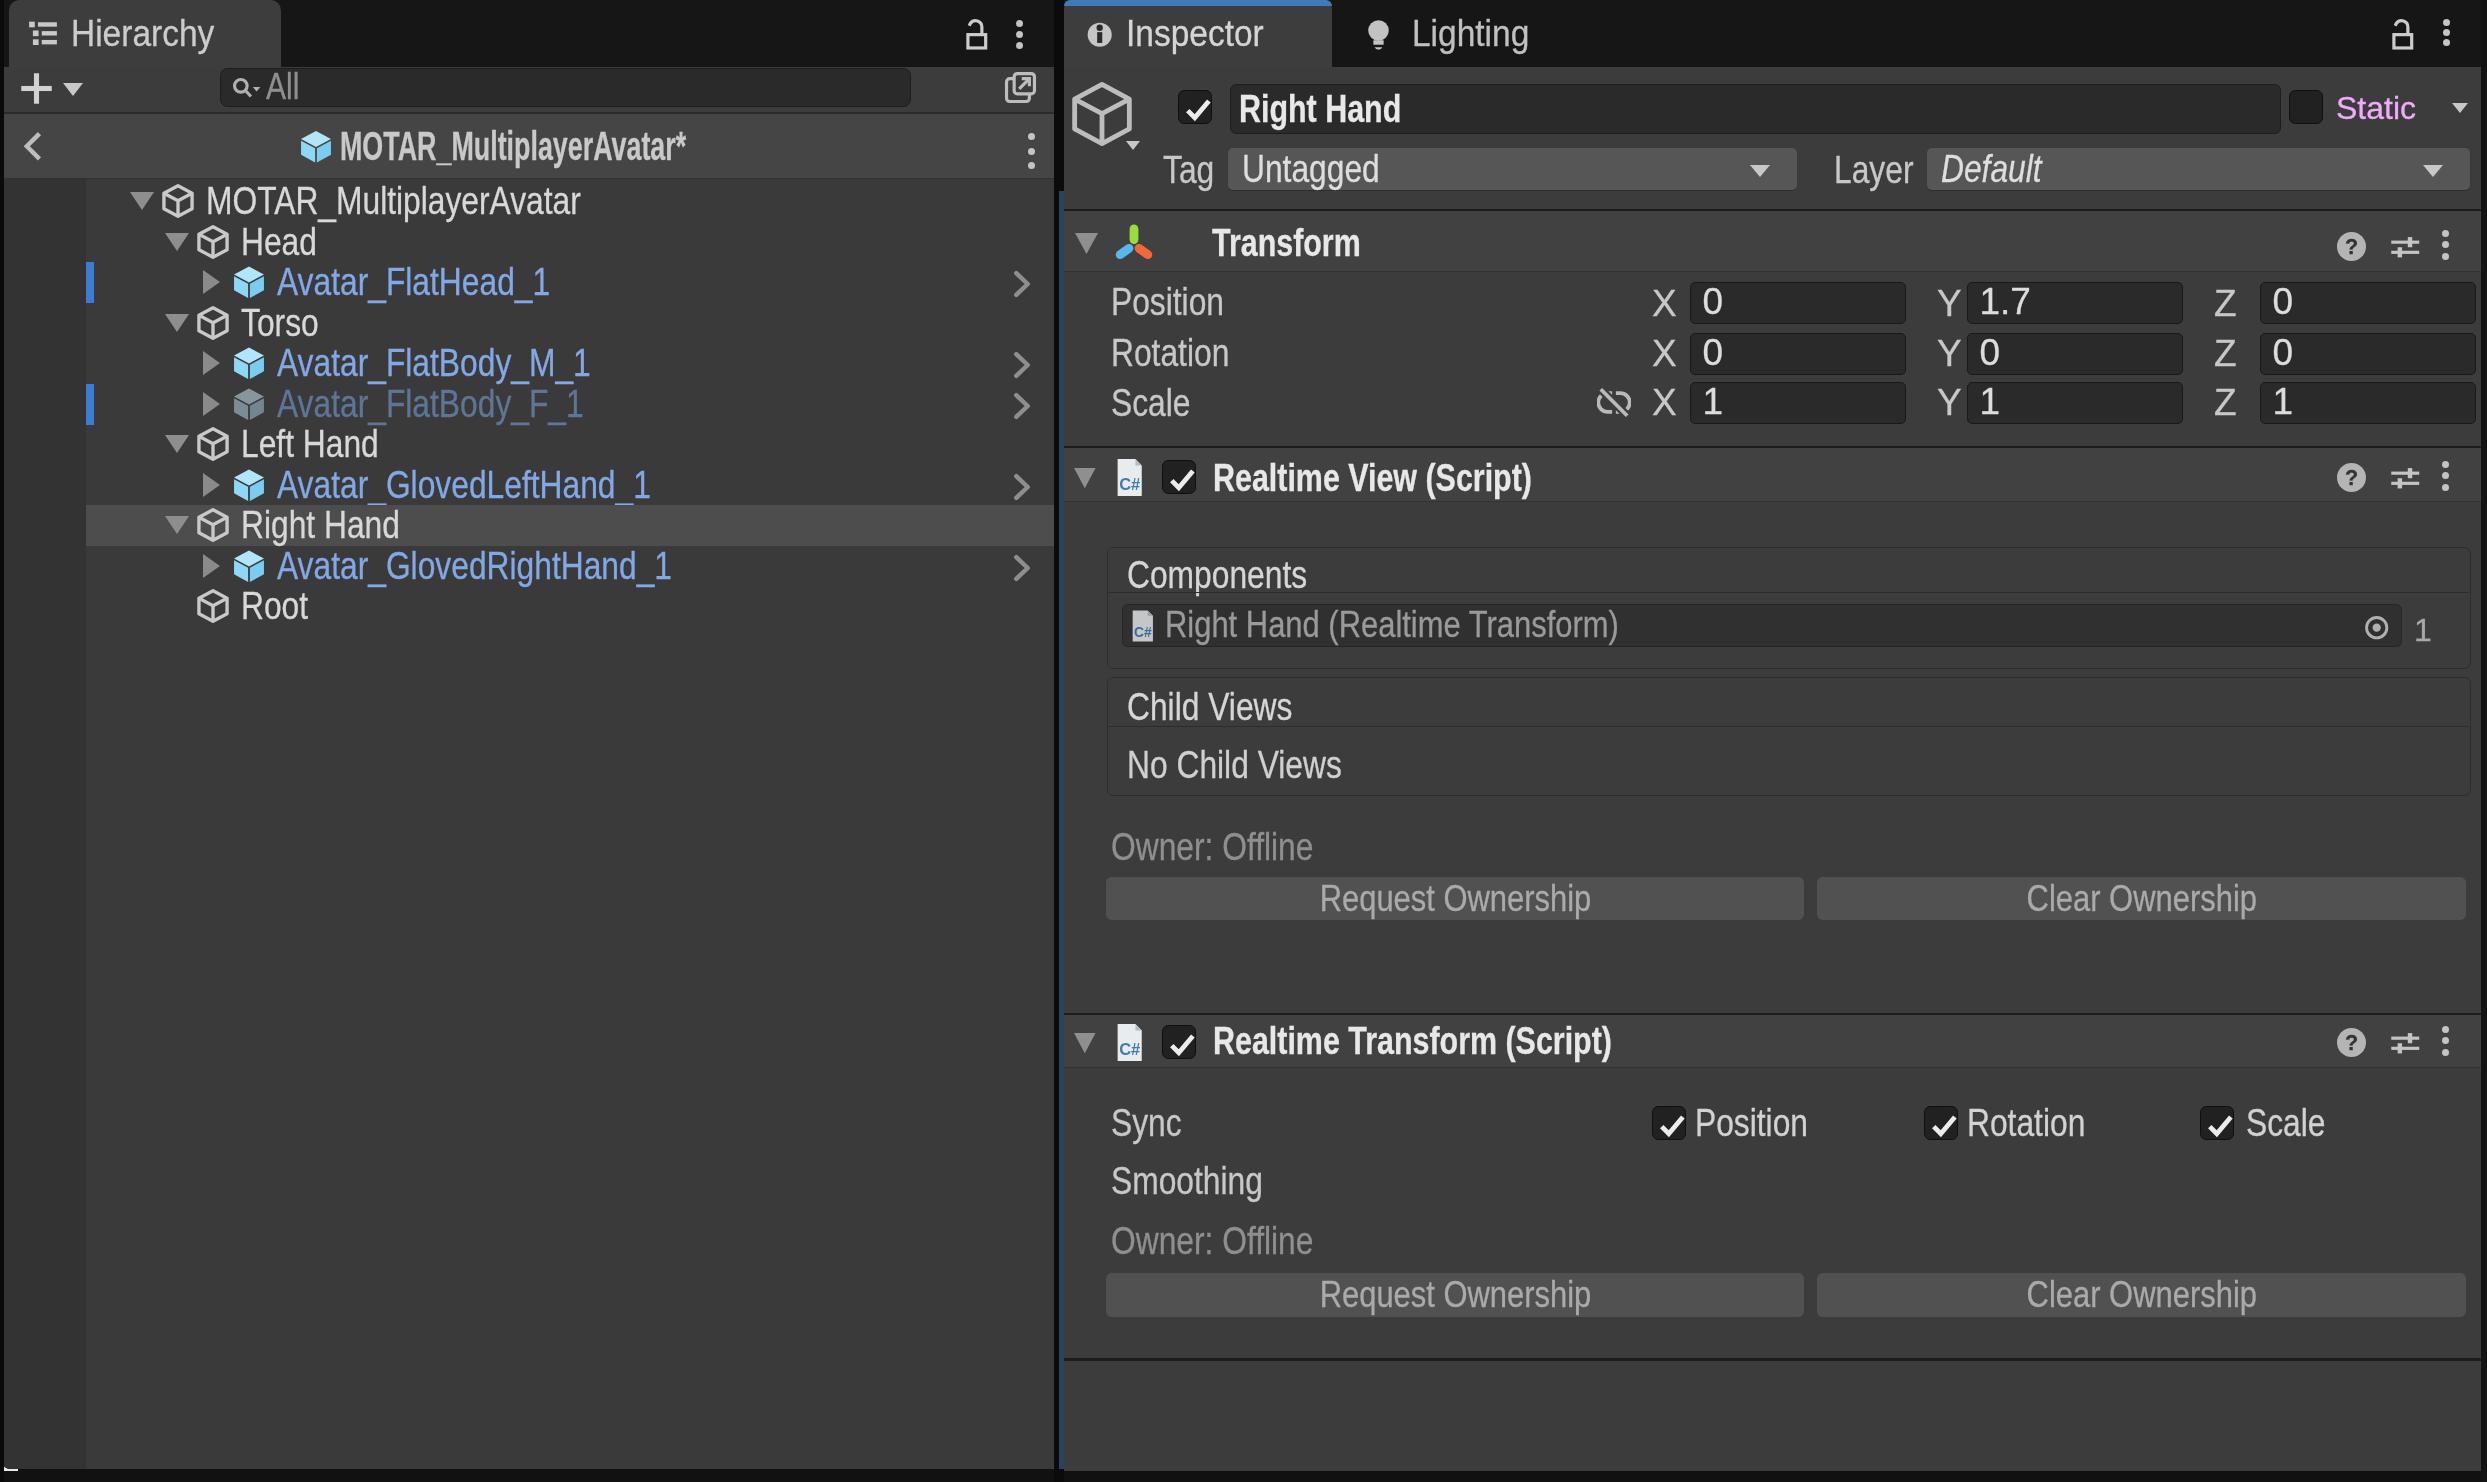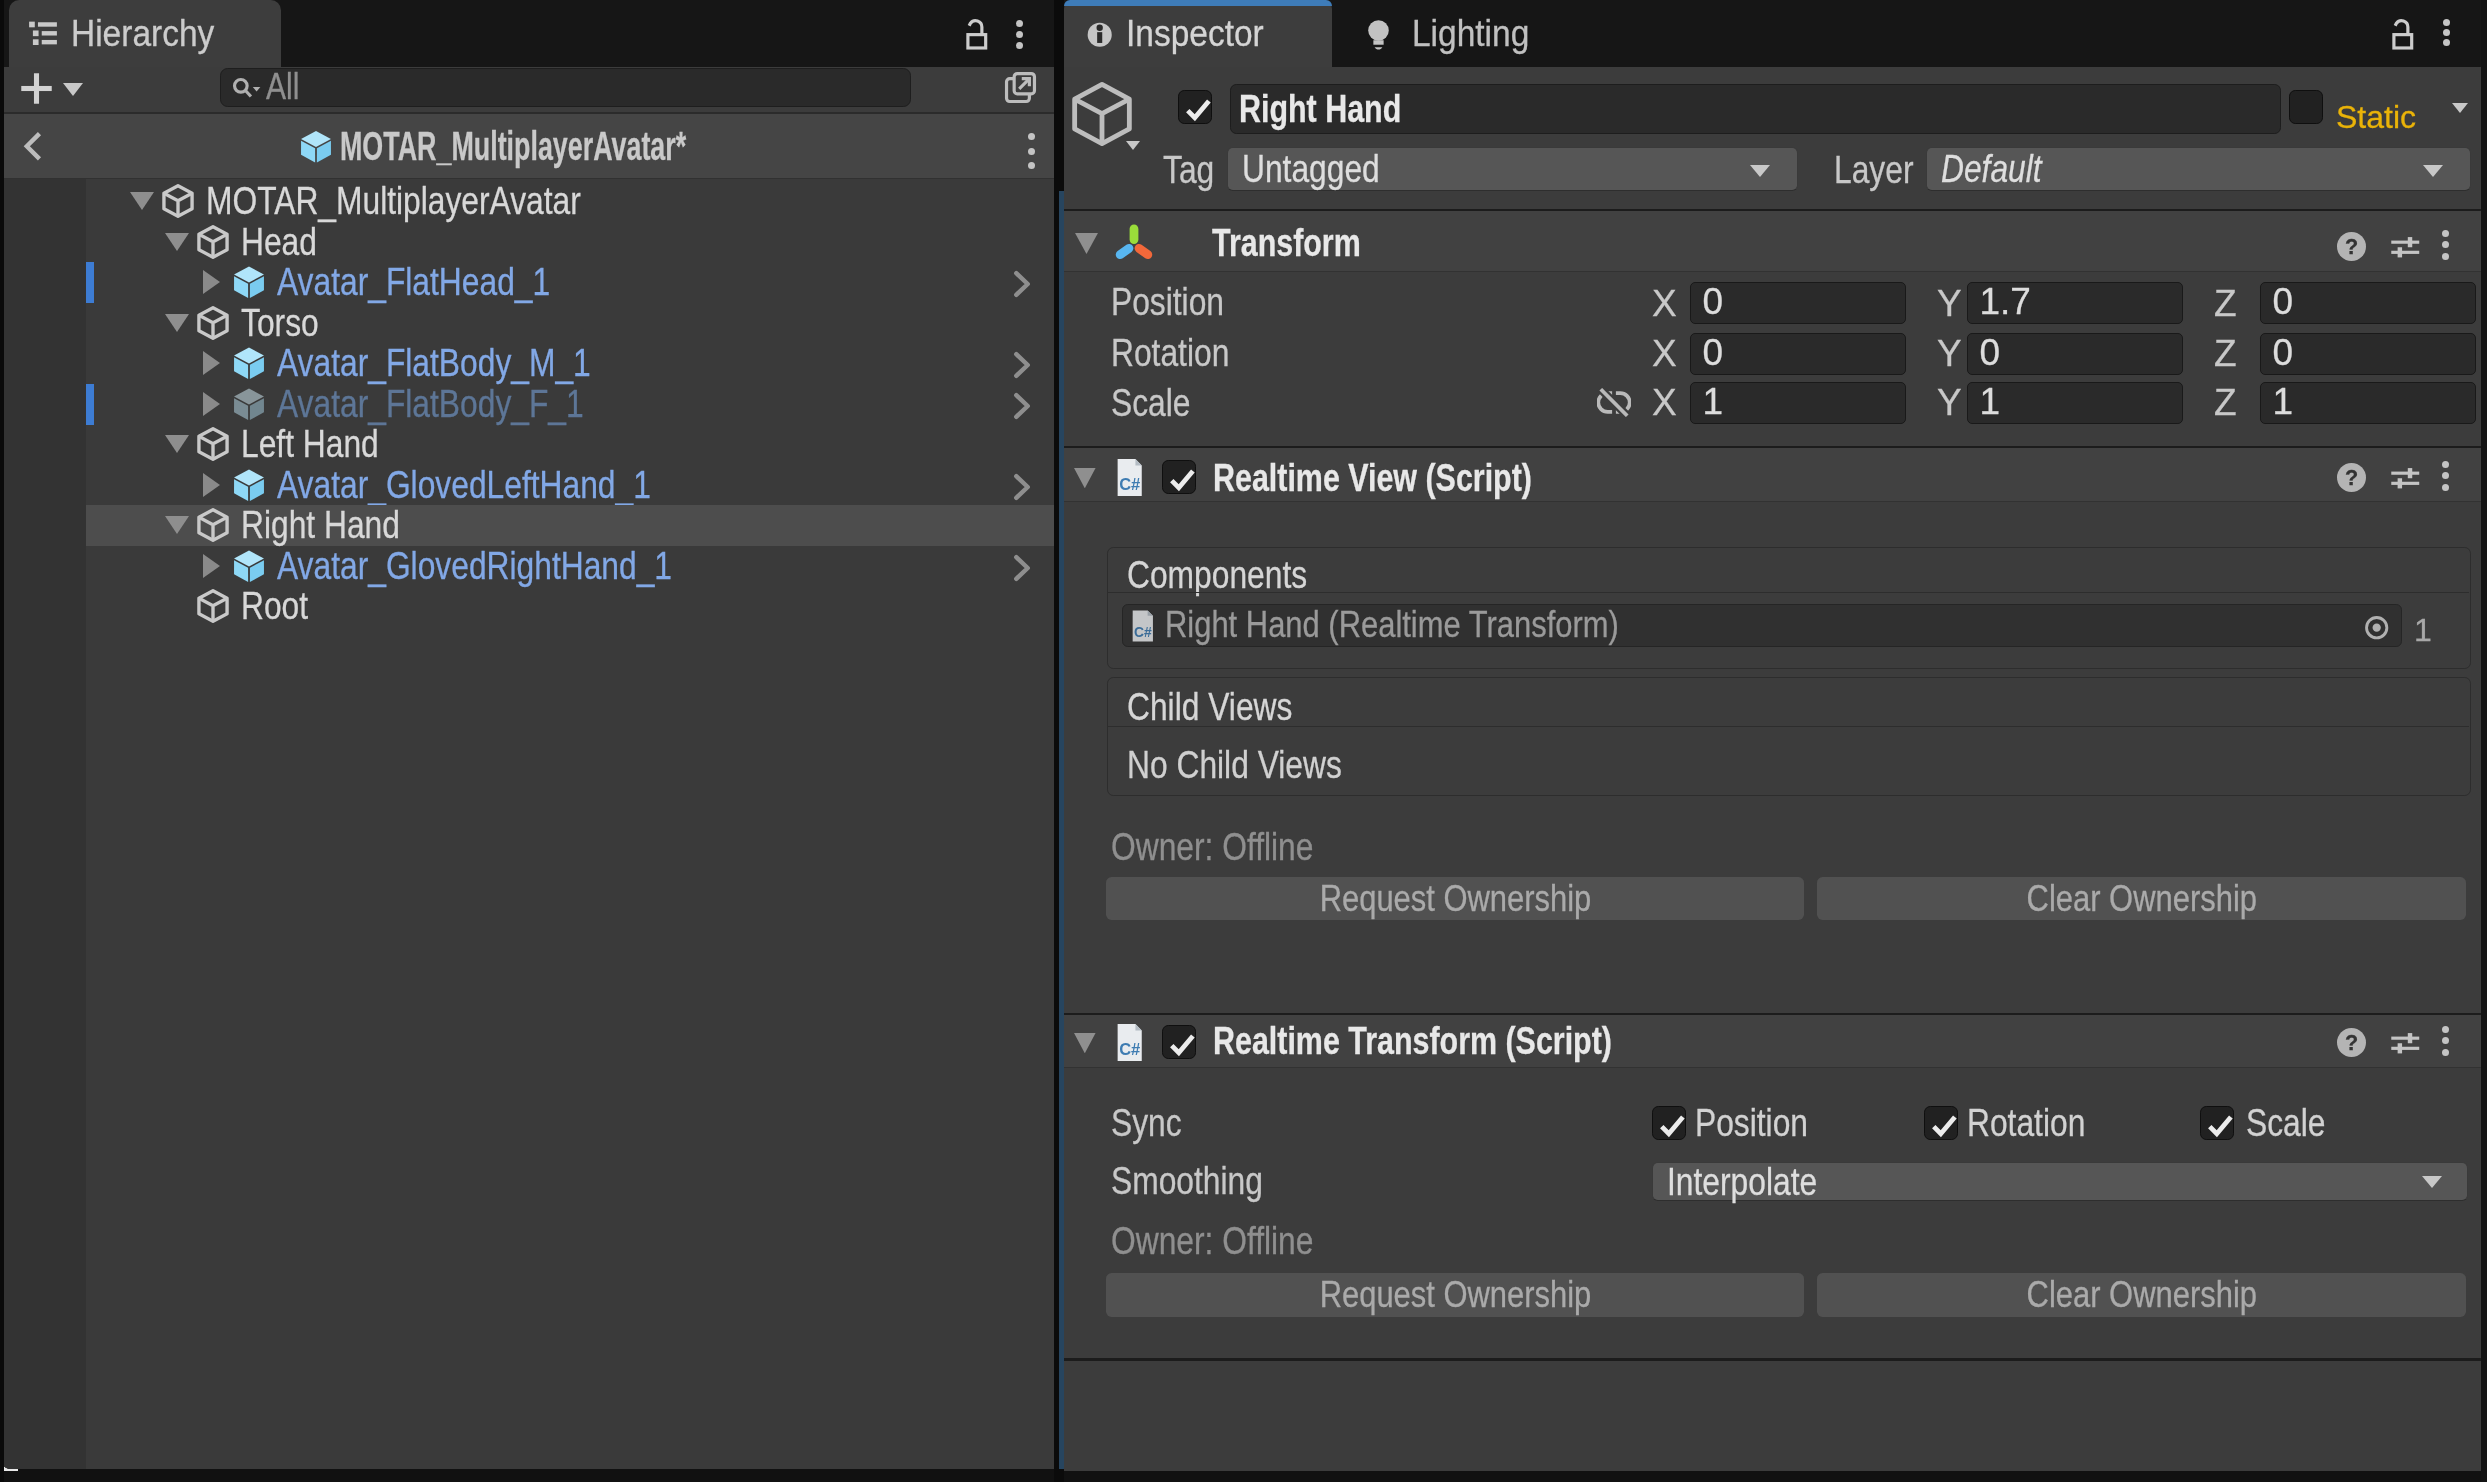--- a/index.html
+++ b/index.html
@@ -224,21 +224,21 @@
     <div class="caret" style="left:62px;top:141px;border-left-width:7.6px;border-right-width:7.6px;border-top-width:9.5px;"></div>
     <div class="chk" style="left:114px;top:90px;">
         <svg width="32" height="32" viewBox="0 0 50 50">
           <path d="M 9 26 L 20 37 L 42 11" fill="none" stroke="#ececec" stroke-width="7.5"></path>
         </svg>
       </div>
     <div class="abs" style="left:166px;top:84px;width:1051px;height:50px;background:#2a2a2a;border:1.3px solid #1d1d1d;border-radius:6.3px;">
       <div class="abs btxt" style="left:8.3px;top:0;line-height:47px;">Right Hand</div>
     </div>
     <div class="chk" style="left:1225px;top:90px;"></div>
-    <div class="abs" style="left:1272px;top:99px;color:#eab308;font-size:32px;line-height:36px;white-space:nowrap;">Static</div>
+    <div class="abs" style="left:1272px;top:90px;color:#f0abfc;font-size:32px;line-height:36px;white-space:nowrap;">Static</div>
     <div class="caret" style="left:1388px;top:103px;border-left-width:8.3px;border-right-width:8.3px;border-top-width:10.2px;"></div>
 
     <div class="abs txt" style="left:99px;top:148px;color:#c8c8c8;">Tag</div>
     <div class="dd" style="left:163px;top:147px;width:571px;height:44px;">
       <div class="lbl">Untagged</div>
         <div class="caret" style="right:27px;top:16.5px;border-left-width:10.2px;border-right-width:10.2px;border-top-width:12px;"></div>
     </div>
     <div class="abs txt" style="left:770px;top:148px;color:#c8c8c8;">Layer</div>
     <div class="dd" style="left:862px;top:147px;width:545px;height:44px;font-style:italic;">
       <div class="lbl">Default</div>
@@ -400,24 +400,20 @@
       </div>
     <div class="abs txt" style="left:903px;top:1101px;">Rotation</div>
     <div class="chk" style="left:1136px;top:1106px;">
         <svg width="32" height="32" viewBox="0 0 50 50">
           <path d="M 9 26 L 20 37 L 42 11" fill="none" stroke="#ececec" stroke-width="7.5"></path>
         </svg>
       </div>
     <div class="abs txt" style="left:1182px;top:1101px;">Scale</div>
 
     <div class="abs txt" style="left:47px;top:1159px;color:#c8c8c8;">Smoothing</div>
-    <div class="dd" style="left:588px;top:1162px;width:816px;height:39px;">
-      <div class="lbl">Interpolate</div>
-        <div class="caret" style="right:25.4px;top:13.3px;border-left-width:10.2px;border-right-width:10.2px;border-top-width:12px;"></div>
-    </div>
 
     <div class="abs txt" style="left:47px;top:1219px;color:#8f8f8f;">Owner: Offline</div>
     <div class="btn" style="left:42px;top:1273px;width:698px;height:44px;">
         <span class="ct">Request Ownership</span>
       </div>
     <div class="btn" style="left:753px;top:1273px;width:649px;height:44px;">
         <span class="ct">Clear Ownership</span>
       </div>
 
     <div class="abs" style="left:0;top:1358px;width:1423px;height:2.5px;background:#1c1c1c;"></div>

